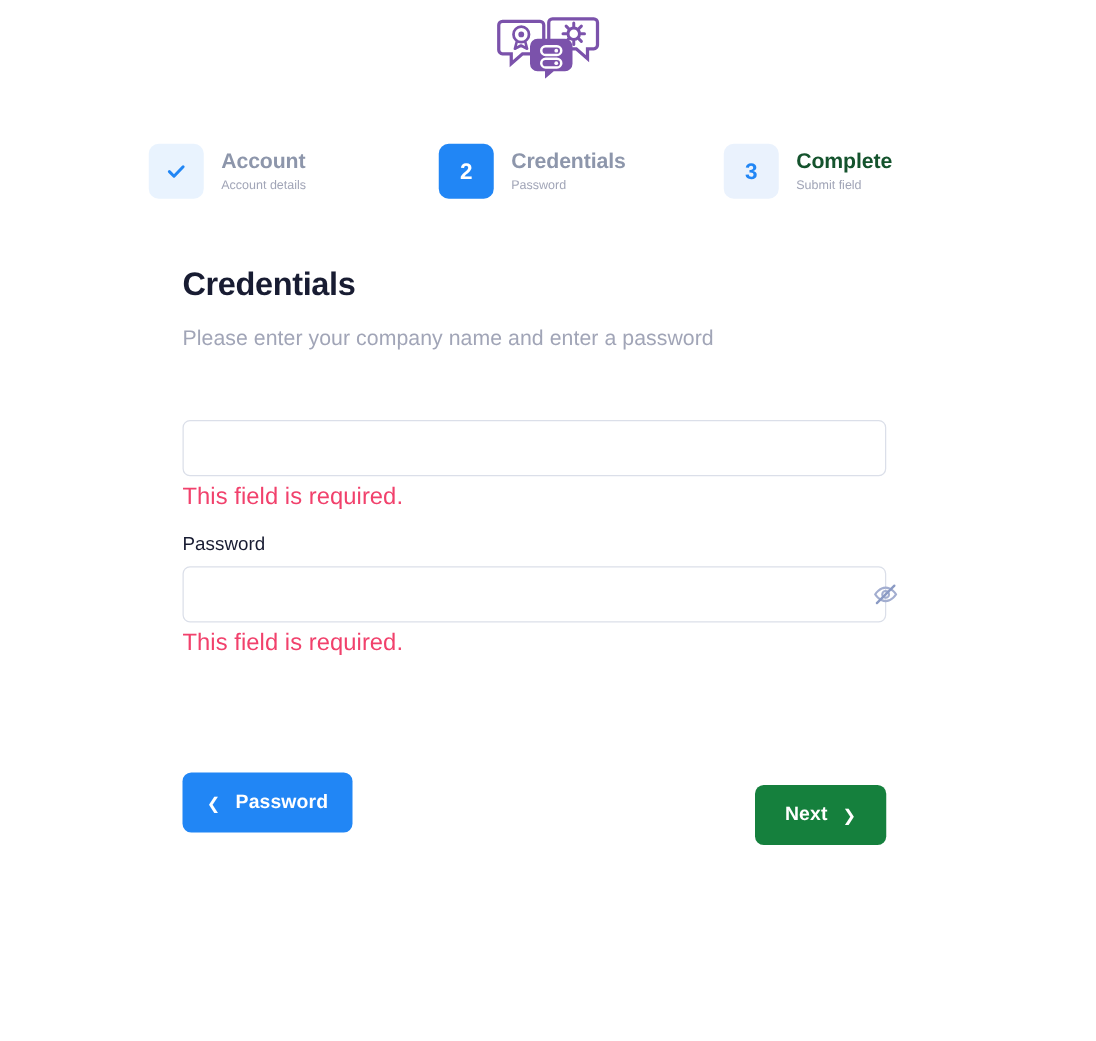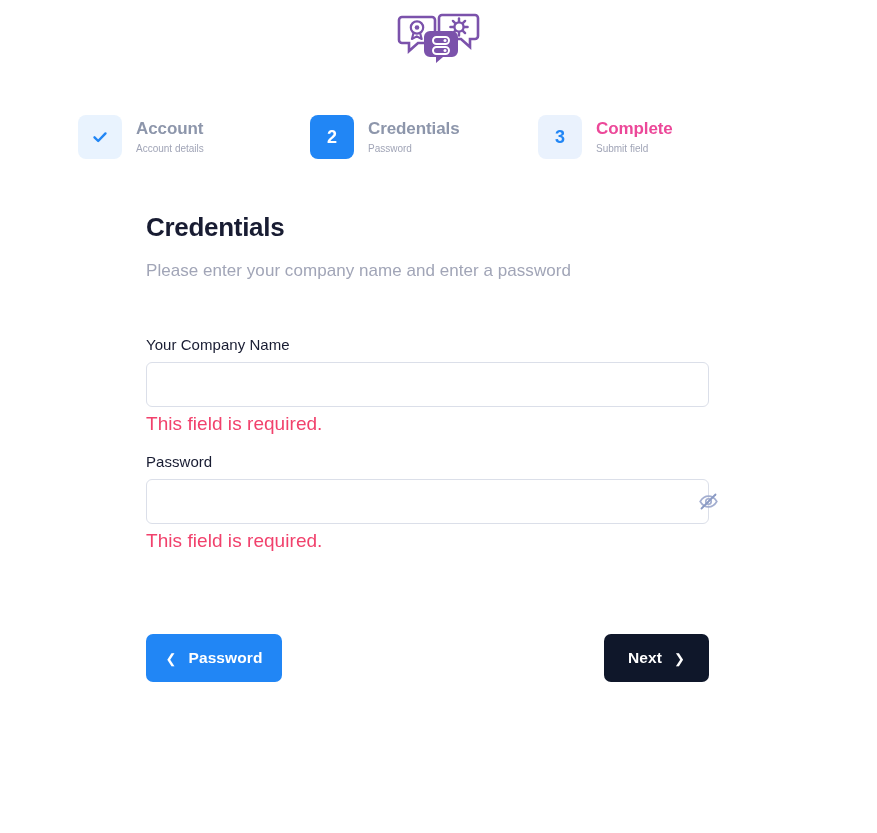--- a/index.html
+++ b/index.html
@@ -26,21 +26,21 @@
   .logo {
     width: 86px;
     height: 50px;
     display: block;
   }
 
   
   .stepper {
     display: flex;
     align-items: flex-end;
-    padding-left: 78px;
+    padding-left: 119px;
     margin-top: 52px;
     gap: 0;
   }
   .step {
     display: flex;
     align-items: center;
     gap: 14px;
   }
   .step-1 { width: 232px; }
   .step-2 { width: 228px; }
@@ -62,21 +62,21 @@
   .badge.pending { background: #eaf2fd; color: #2186f5; }
 
   .step-text { line-height: 1.25; }
   .step-title {
     font-size: 17px;
     font-weight: 700;
     letter-spacing: -0.1px;
     color: #8d96ab;
     display: block;
   }
-  .step-title.strong { color: #ec4899; }
+  .step-title.strong { color: #14532d; }
   .step-sub {
     font-size: 10px;
     font-weight: 400;
     color: #a1a5b7;
     display: block;
     margin-top: 4px;
   }
 
   
   .content {
@@ -167,21 +167,21 @@
     color: #ffffff;
     height: 48px;
     display: inline-flex;
     align-items: center;
     justify-content: center;
     gap: 12px;
     cursor: pointer;
     letter-spacing: 0.1px;
   }
   .btn-prev { background: #2186f5; width: 136px; }
-  .btn-next { background: #0f172a; width: 105px; }
+  .btn-next { background: #15803d; width: 105px; margin-top: 20px; }
   .arrow { font-size: 13px; font-weight: 400; line-height: 1; }
 </style>
 </head>
 <body>
 
 <div class="logo-wrap">
   <svg class="logo" viewBox="0 0 86 50">
 
     <path d="M6 4 h30 a3 3 0 0 1 3 3 v20 a3 3 0 0 1 -3 3 h-14 l-9 8 v-8 h-7 a3 3 0 0 1 -3 -3 v-20 a3 3 0 0 1 3 -3 z" fill="none" stroke="#7b52ab" stroke-width="2.6"></path>
     <circle cx="21" cy="14.5" r="6.2" fill="none" stroke="#7b52ab" stroke-width="2.2"></circle>
@@ -242,21 +242,20 @@
 </div>
 
 <div class="content">
 
   <h1 class="page-title">Credentials</h1>
   <p class="page-sub">Please enter your company name and enter a password</p>
 
   <div class="fields">
 
     <div class="field-group">
-      <label class="field-label">Your Company Name</label>
       <div class="input-shell">
         <input class="text-input" type="text" placeholder="" style="">
       </div>
       <span class="error-msg">This field is required.</span>
     </div>
 
     <div class="gap-a"></div>
 
     <div class="field-group">
       <label class="field-label">Password</label>

